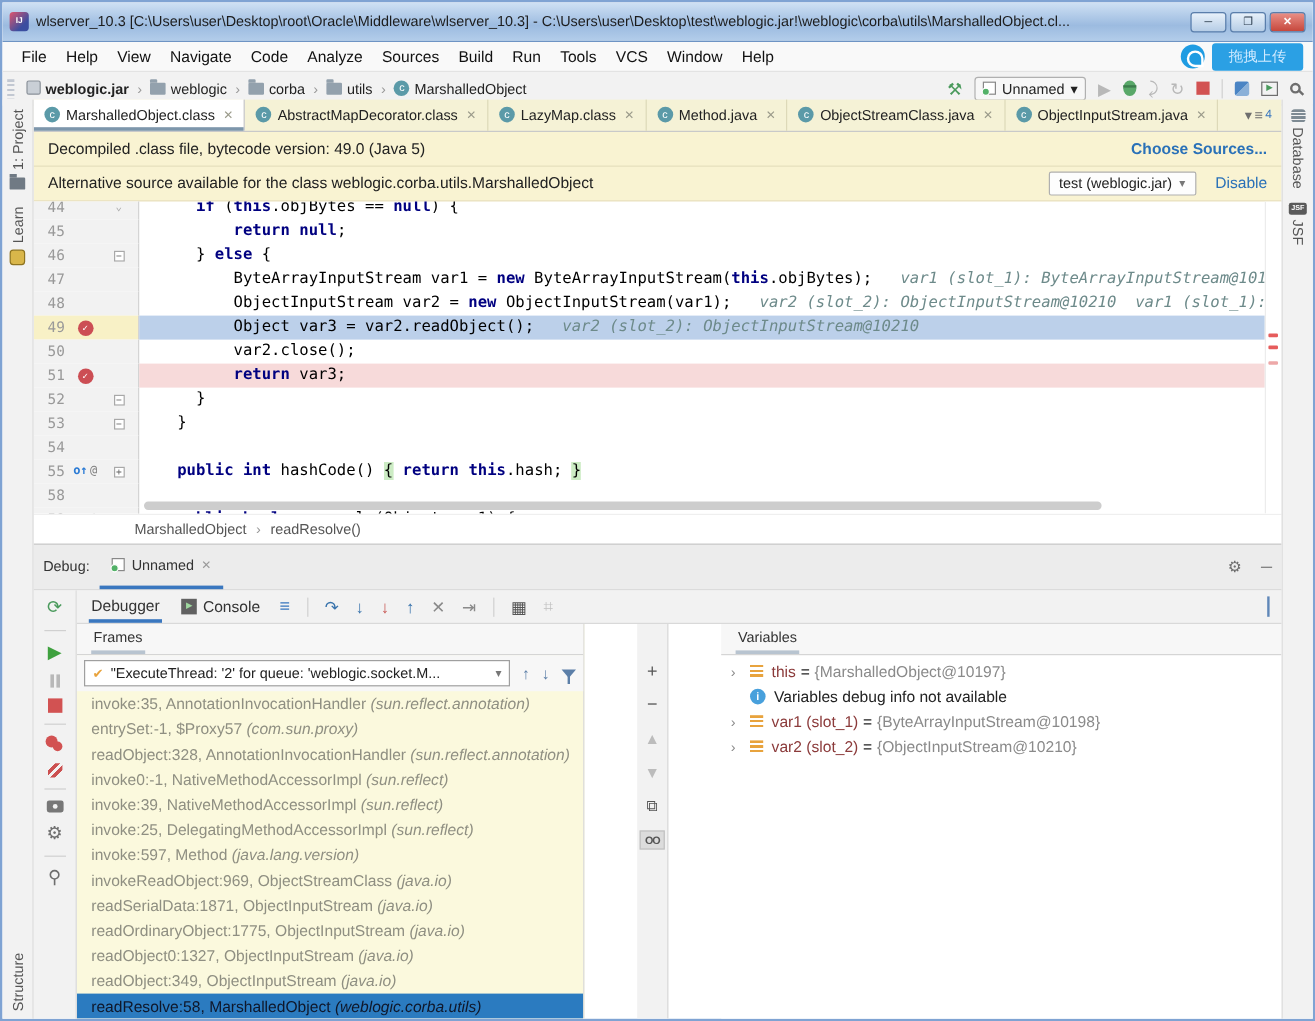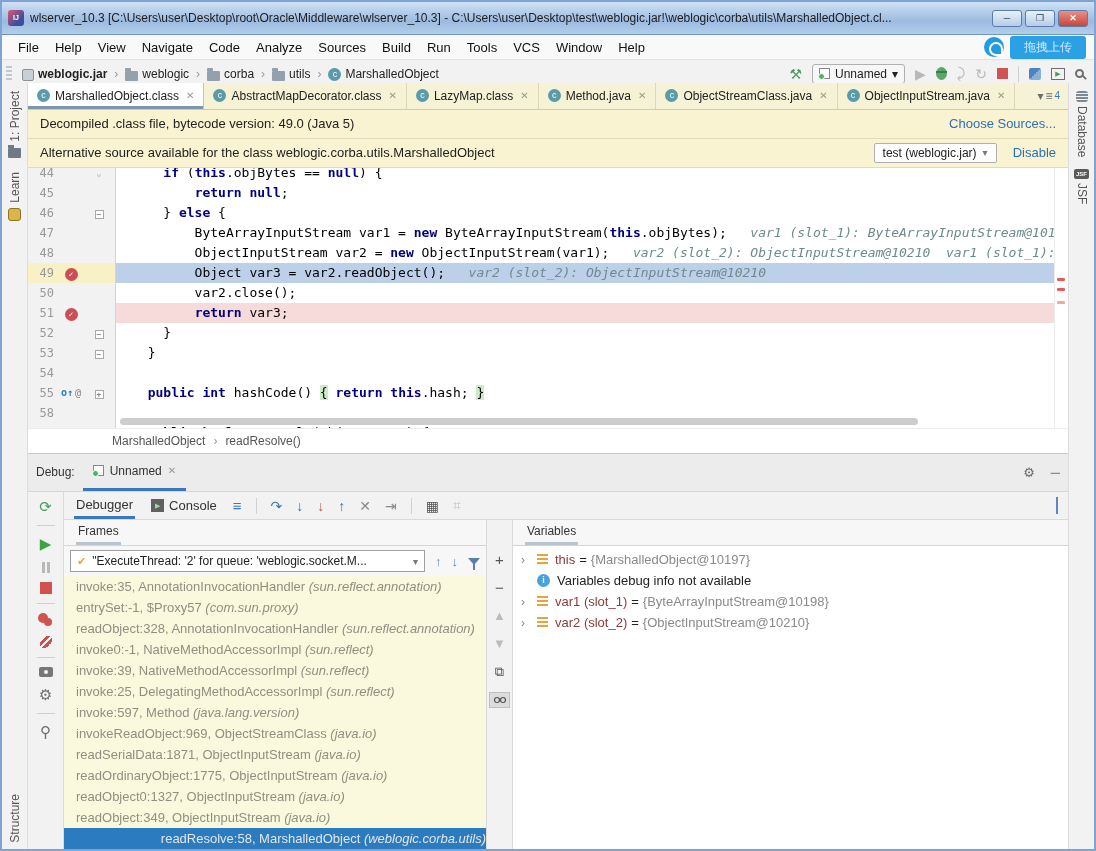--- a/index.html
+++ b/index.html
@@ -21,21 +21,21 @@
   .mi { font-size:13px; color:#111; padding:3px 8px; }
   .menubar-right { margin-left:auto; display:flex; align-items:center; gap:6px; }
   .i-upload-circle { width:20px; height:20px; border-radius:50%; background:#1f9ce2; position:relative; }
   .i-upload-circle::after { content:''; position:absolute; left:5px; top:5px; width:10px; height:10px; border:2px solid #fff; border-radius:50% 50% 0 50%; }
   .upload-btn { background:#2ba0e4; color:#cfeaff; font-size:12px; padding:3px 14px; border-radius:3px; }
 
   
   .navbar { height:28px; background:#f2f2f2; display:flex; align-items:center; padding:0 10px 0 4px; border-bottom:1px solid #dcdcdc; }
   .drag-dots { width:6px; height:16px; margin-right:8px; background:repeating-linear-gradient(#c2c8d2 0 2px,transparent 2px 4px); }
   #crumbs { display:flex; align-items:center; font-size:12px; color:#222; }
-  .crumb { display:flex; align-items:flex-end; padding:0 2px; }
+  .crumb { display:flex; align-items:flex-start; padding:0 2px; }
   .crumb.first { font-weight:bold; }
   .csep { color:#999; margin:0 5px; }
   .ic { margin-right:4px; }
   .i-jar { display:inline-block; width:12px; height:12px; background:#c9cfd6; border:1px solid #8a9199; border-radius:2px; }
   .i-folder { display:inline-block; width:13px; height:10px; background:#93a1ad; border-radius:1px; position:relative; margin-top:2px; }
   .i-folder::before { content:''; position:absolute; top:-3px; left:0; width:6px; height:3px; background:#93a1ad; border-radius:1px 1px 0 0; }
   .i-class { display:inline-block; width:13px; height:13px; border-radius:50%; background:#5b9aa8; color:#fff; font-size:9px; line-height:13px; text-align:center; }
   .nav-right { margin-left:auto; display:flex; align-items:center; gap:10px; }
   .nicon { font-size:14px; color:#6e6e6e; }
   .green { color:#4a9a5c; }
@@ -71,21 +71,21 @@
   .tabbar { height:28px; background:#f5f2d6; display:flex; align-items:stretch; border-bottom:1px solid #c9c9c9; }
   #tabs { display:flex; }
   .tab { display:flex; align-items:center; gap:5px; padding:0 9px; font-size:12px; color:#222; border-right:1px solid #ddd9b8; position:relative; white-space:nowrap; }
   .tab .tx { color:#9a9a8a; font-size:10px; margin-left:2px; }
   .tab.active { background:#fff; border-right:1px solid #c4c4c4; }
   .tab.active::after { content:''; position:absolute; left:0; right:0; bottom:0; height:3px; background:#7d96ab; }
   .tab-overflow { margin-left:auto; display:flex; align-items:center; gap:2px; padding:0 8px; color:#6e6e6e; font-size:12px; }
   .tab-overflow .cnt { color:#3a77bf; font-size:10px; }
 
   .banner { height:30px; background:#f9f3d2; border-bottom:1px solid #e3dbb8; display:flex; align-items:center; padding:0 12px; font-size:13px; color:#222; }
-  .banner .blink { margin-left:auto; color:#2a71b8; cursor:pointer; }
+  .banner .blink { margin-left:auto; color:#2a71b8; cursor:pointer;font-weight:bold; }
   .bdd { margin-left:auto; display:flex; align-items:center; gap:6px; border:1px solid #b0b0b0; background:#fdfdfd; padding:2px 8px; font-size:12px; border-radius:2px; color:#222; }
   .bdd .arr { color:#777; font-size:10px; }
   .banner .blink2 { margin-left:16px; color:#2a71b8; cursor:pointer; }
 
   
   .editor { height:271px; background:#fff; position:relative; overflow:hidden; font-family:"DejaVu Sans Mono","Liberation Mono",monospace; }
   #code-lines { position:absolute; top:-5px; left:0; right:14px; }
   .crow { display:flex; height:20px; line-height:20px; font-size:13px; }
   .gut { flex:none; width:88px; background:#f2f2f2; border-right:1px solid #d4d4d4; display:flex; align-items:center; }
   .gut.gy { background:#f8f1c6; }
@@ -136,36 +136,36 @@
   .dtbtab.sel { border-bottom:3px solid #3a77bf; font-weight:normal; }
   .i-console { width:13px; height:13px; background:#616161; color:#9fd89f; font-size:7px; line-height:13px; text-align:center; }
   .blueh { color:#3a77bf; font-weight:bold; font-size:15px; }
   .sico { font-size:14px; color:#3873ac; }
   .sico.red { color:#c75450; }
   .sico.gy { color:#8a8a8a; }
   .sico.dis { color:#c0c0c0; }
   .dtb-right { margin-left:auto; }
   .i-layout { width:13px; height:11px; border:1px solid #5f87b8; background:linear-gradient(90deg,#8fafd4 40%,#fff 40%); }
 
-  .dpanels { flex:1; display:flex; overflow:hidden; }
+  .dpanels { flex:1; display:flex; overflow:hidden;gap:44px; }
   .frames { width:423px; display:flex; flex-direction:column; border-right:1px solid #d9d9d9; background:#fbf9dd; }
   .ptab { height:26px; background:#f7f7f7; border-bottom:1px solid #d5d5d5; display:flex; align-items:flex-end; padding:0 0 0 12px; font-size:12px; color:#333; flex:none; }
   .ptab span { padding:4px 2px; border-bottom:3px solid #b8c4d0; }
   .threadrow { height:30px; background:#f7f7f7; display:flex; align-items:center; padding:0 6px; gap:10px; flex:none; }
   .thread-dd { flex:1; display:flex; align-items:center; gap:6px; height:22px; border:1px solid #9f9f9f; background:#fff; padding:0 6px; font-size:12px; color:#222; min-width:0; }
   .thread-dd .tcheck { color:#e8a33d; font-size:11px; flex:none; }
   .thread-dd .ttext { white-space:nowrap; overflow:hidden; text-overflow:ellipsis; flex:1; }
   .thread-dd .arr { color:#777; font-size:10px; flex:none; }
   .tnav { color:#5c7fa8; font-size:13px; }
   .i-funnel { width:0; height:0; border-left:6px solid transparent; border-right:6px solid transparent; border-top:7px solid #5c7fa8; position:relative; }
   .i-funnel::after { content:''; position:absolute; left:-1px; top:-3px; width:2px; height:8px; background:#5c7fa8; }
   #frames-list { flex:1; overflow:hidden; }
   .frow { height:21px; line-height:21px; padding-left:12px; font-size:13px; color:#8f8f82; white-space:nowrap; overflow:hidden; }
   .frow .pkg { font-style:italic; }
-  .frow.sel { background:#2b7bc0; color:#e5e5e5;text-align:right; }
+  .frow.sel { background:#2b7bc0; color:#0f172a; }
 
   .midtb { width:26px; background:#f2f2f2; border-right:1px solid #d9d9d9; display:flex; flex-direction:column; align-items:center; padding-top:32px; gap:13px; flex:none; }
   .mico { font-size:13px; color:#555; line-height:15px; }
   .mico.dis { color:#bcbcbc; }
   .i-glasses { font-size:9px; font-weight:bold; color:#555; background:#dcdcdc; border:1px solid #c0c0c0; padding:2px 3px; letter-spacing:-1px; }
 
   .vars { flex:1; display:flex; flex-direction:column; background:#fff; min-width:0; }
   #vars-list { padding-top:3px; }
   .vrow { height:21px; display:flex; align-items:center; font-size:13px; padding-left:8px; white-space:nowrap; overflow:hidden; }
   .vchev { width:16px; color:#8a8a8a; font-size:12px; flex:none; }

